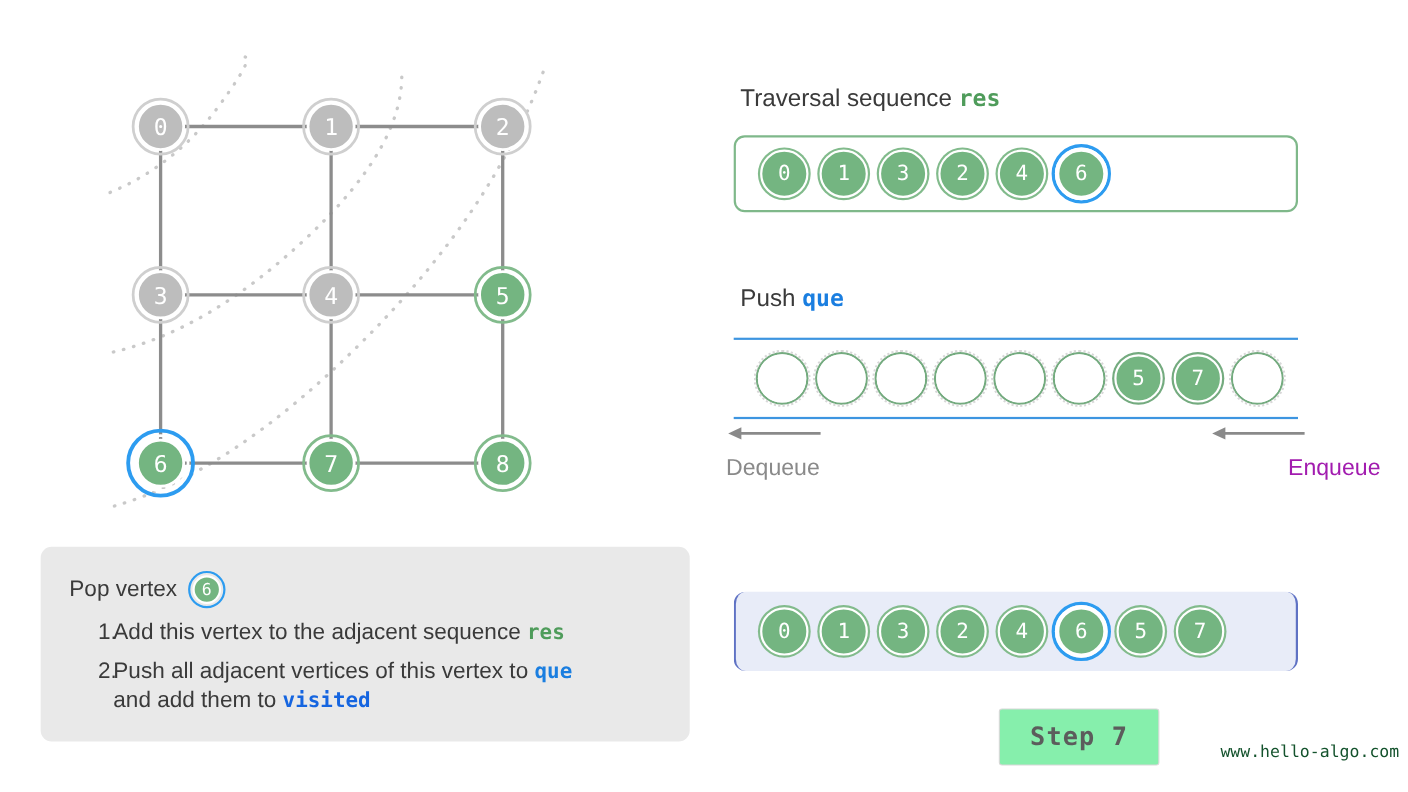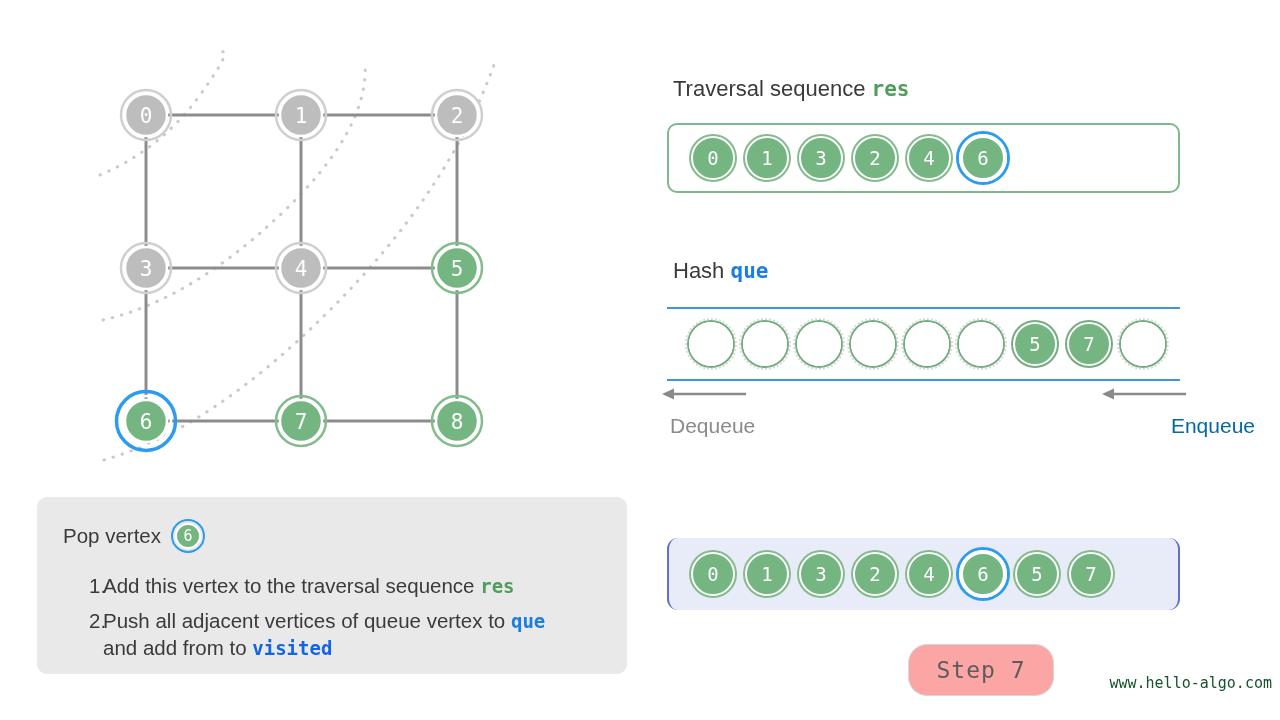--- a/index.html
+++ b/index.html
@@ -44,21 +44,21 @@
     border-radius: 10px;
     padding: 22px 26px 18px 26px;
   }
   #caption-line1 {
     font-size: 20.5px;
     color: #3a3a3a;
     display: flex;
     align-items: center;
     gap: 0px;
     white-space: nowrap;
-    margin-bottom: 19px;
+    margin-bottom: 8px;
   }
   .cap-txt { color: #3a3a3a; }
   .inline-badge {
     display: inline-flex;
     align-items: center;
     justify-content: center;
     width: 34px; height: 34px;
     margin: 0 10px;
     position: relative;
     flex: none;
@@ -217,45 +217,45 @@
   #arrow-row {
     position: absolute;
     left: 18px; top: 384px;
     width: 530px; height: 22px;
   }
   .arrow-svg { position: absolute; top: 0; }
   #arrow-left-svg { left: 0px; }
   #arrow-right-svg { right: 0px; }
   #dequeue-label {
     position: absolute;
-    left: 30px; top: 414px;
+    left: 20px; top: 414px;
     font-size: 21px;
     color: #8a8a8a;
     text-align: right;
   }
   #enqueue-label {
     position: absolute;
     right: 25px; top: 414px;
     font-size: 21px;
-    color: #0369a1;
+    color: #a21caf;
   }
 
   
   #step-badge {
     position: absolute;
     left: 268px; top: 644px;
     width: 146px; height: 52px;
     border: 1.5px solid #d7d7d7;
-    border-radius: 19px;
-    background: #fca5a5;
+    border-radius: 3px;
+    background: #86efac;
     display: flex;
     align-items: center;
     justify-content: center;
     font-family: "DejaVu Sans Mono", "Liberation Mono", monospace;
-    font-weight: normal;
+    font-weight: bold;
     font-size: 23px;
     color: #5c5c5c;
     letter-spacing: 1px;
   }
   #watermark {
     position: absolute;
     right: 8px; top: 674px;
     font-family: "DejaVu Sans Mono", "Liberation Mono", monospace;
     font-size: 15px;
     color: #14532d;
@@ -341,27 +341,27 @@
   <div id="caption-box">
     <div id="caption-line1">
       <span class="cap-txt">Pop vertex</span>
       <span class="inline-badge">
         <span class="ib-ring"></span>
         <span class="ib-disc">6</span>
       </span>
     </div>
     <ol id="caption-list">
       <li>
-        <span>Add this vertex to the traversal sequence</span>
+        <span>Add this vertex to the adjacent sequence</span>
         <span class="code-green">res</span>
       </li>
       <li>
-        <span>Push all adjacent vertices of queue vertex to</span>
+        <span>Push all adjacent vertices of this vertex to</span>
         <span class="code-blue-light">que</span><br>
-        <span>and add from to</span>
+        <span>and add them to</span>
         <span class="code-blue">visited</span>
       </li>
     </ol>
   </div>
 
   <div id="right-panel">
 
     <div class="section-title" style="left:33px; top:76px;">
       <span>Traversal sequence</span>
       <span class="code-green" style="font-size:21px;">res</span>
@@ -382,21 +382,21 @@
         <div class="cell">
           <span class="disc">4</span>
         </div>
         <div class="cell highlight">
           <span class="ring"></span>
           <span class="disc">6</span>
         </div>
       </div>
 
     <div class="section-title" style="left:33px; top:258px;">
-      <span>Hash</span>
+      <span>Push</span>
       <span class="code-blue-light" style="font-size:21px;">que</span>
     </div>
     <div id="queue-box">
         <div class="cell empty">
           <span class="disc"></span>
         </div>
         <div class="cell empty">
           <span class="disc"></span>
         </div>
         <div class="cell empty">

